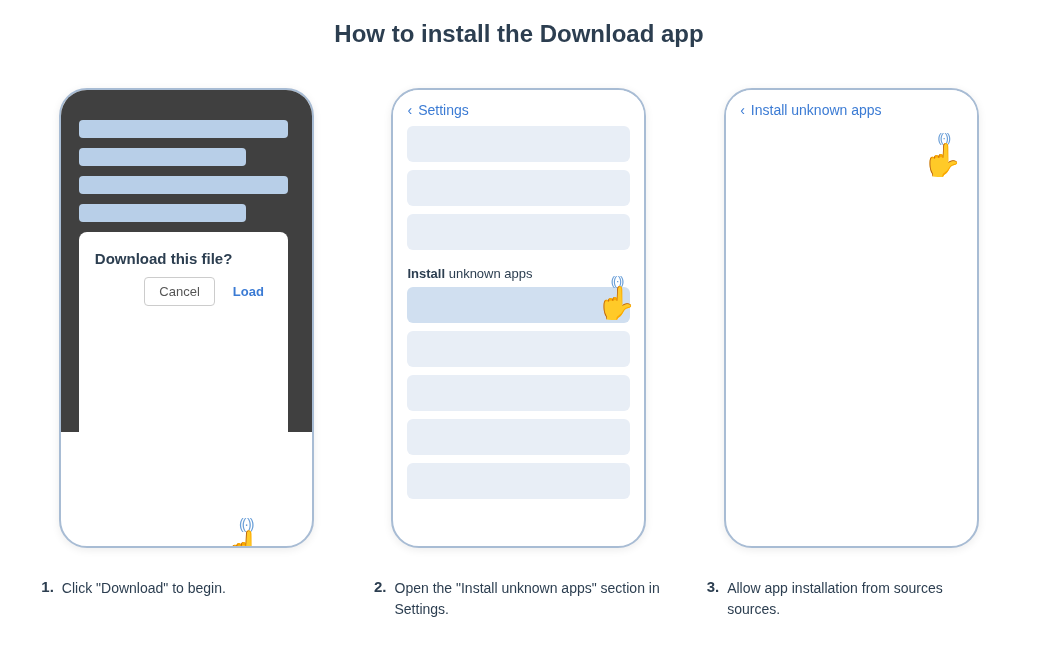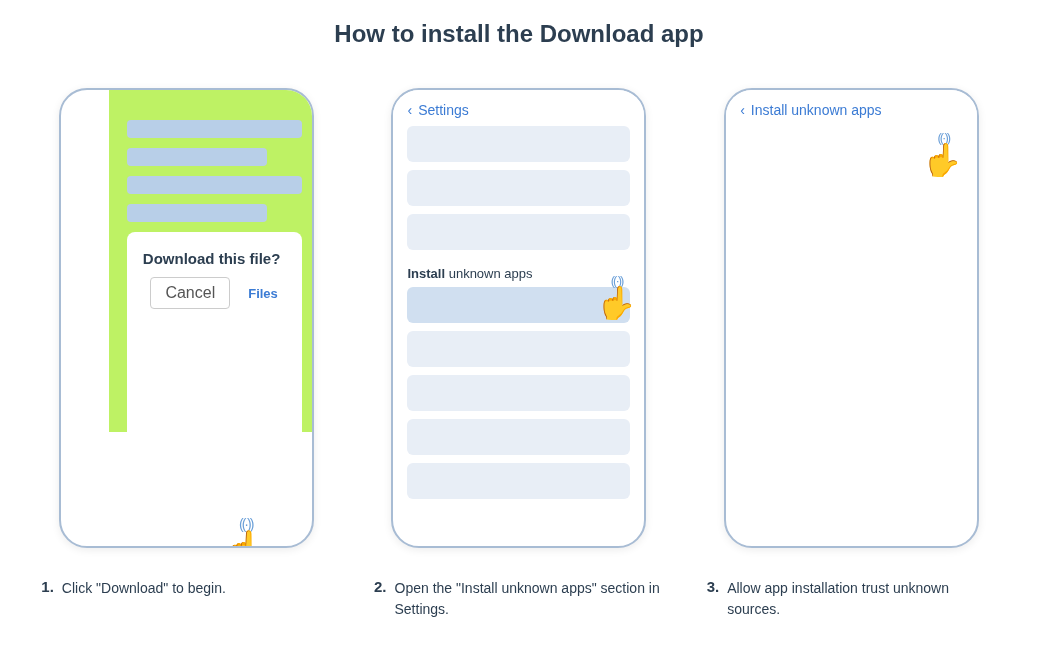--- a/index.html
+++ b/index.html
@@ -40,23 +40,22 @@
       border: 2.5px solid #a8bcd4;
       border-radius: 28px;
       background: #fff;
       overflow: hidden;
       position: relative;
       box-shadow: 0 2px 8px rgba(0,0,0,0.08);
     }
 
     
     .phone1 {
-      background: #bef264;
-      padding: 20px 10px 0 18px;
-      margin-left: 48px;
+      background: #404040;
+      padding: 20px 24px 0 18px;
     }
 
     .phone1-bars {
       margin-top: 10px;
     }
     .bar {
       height: 18px;
       background: #b8cfe8;
       border-radius: 4px;
       margin-bottom: 10px;
@@ -97,21 +96,21 @@
       gap: 10px;
       margin-top: 10px;
     }
 
     .btn-cancel {
       border: 1px solid #ccc;
       background: #fff;
       color: #555;
       border-radius: 4px;
       padding: 6px 14px;
-      font-size: 16px;
+      font-size: 13px;
       cursor: pointer;
     }
 
     .btn-load {
       border: none;
       background: #fff;
       color: #3b7bd4;
       font-size: 13px;
       font-weight: bold;
       cursor: pointer;
@@ -307,21 +306,21 @@
         <div class="phone1-bars">
           <div class="bar bar-wide"></div>
           <div class="bar bar-medium"></div>
           <div class="bar bar-wide"></div>
           <div class="bar bar-medium"></div>
         </div>
         <div class="phone1-dialog">
           <div class="dialog-title">Download this file?</div>
           <div class="dialog-buttons">
             <button class="btn-cancel">Cancel</button>
-            <button class="btn-load">Files</button>
+            <button class="btn-load">Load</button>
           </div>
         </div>
       </div>
       <div class="tap-hand-wrapper">
         <span class="tap-ripple">((·))</span>
         <span class="hand-emoji">👆</span>
       </div>
     </div>
     <div class="step-desc">
       <span class="step-num">1.</span>
@@ -377,17 +376,17 @@
             <div class="phone3-tap-hand">
               <span class="tap-ripple" style="font-size:13px; color:#6a9fd8;">((·))</span>
               <span class="hand-emoji" style="font-size:32px; transform:scaleX(-1);">👆</span>
             </div>
           </div>
         </div>
       </div>
     </div>
     <div class="step-desc">
       <span class="step-num">3.</span>
-      <span class="step-text">Allow app installation trust unknown sources.</span>
+      <span class="step-text">Allow app installation from sources sources.</span>
     </div>
   </div>
 
 </div>
 
 </body></html>

